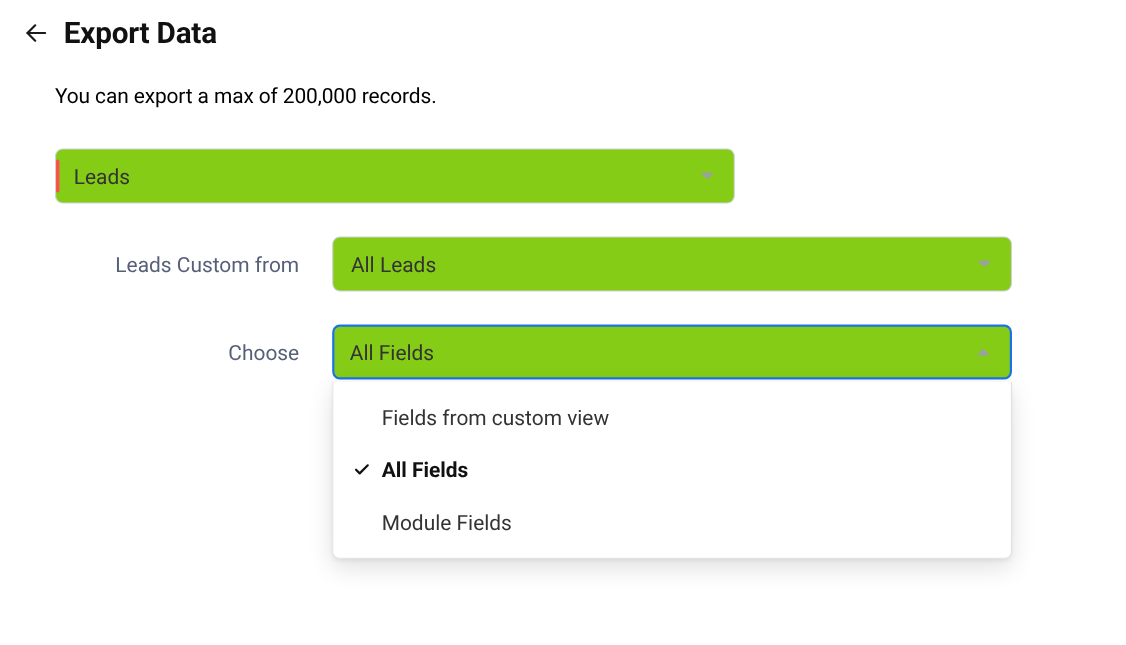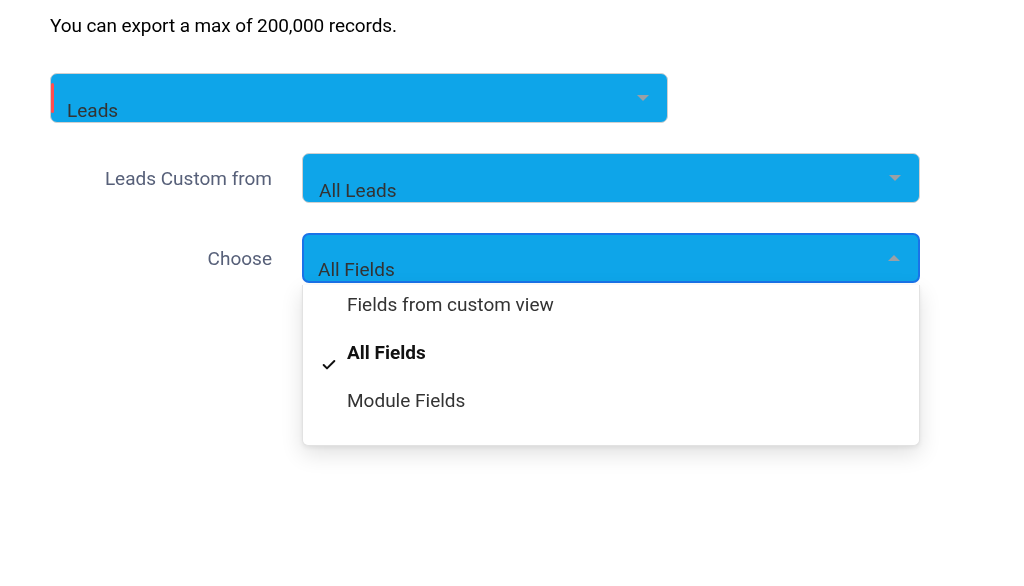--- a/index.html
+++ b/index.html
@@ -56,25 +56,25 @@
       color: #576079;
       padding-right: 30px;
     }
     .select-control {
       position: relative;
       width: 618px;
       height: 50px;
       border: 1px solid #d0d0d0;
       border-radius: 7px;
       display: flex;
-      align-items: flex-end;
+      align-items: center;
       padding: 0 46px 0 16px;
       font-size: 19px;
       color: #333;
-      background: #0ea5e9;
+      background: #84cc16;
       cursor: pointer;
     }
     .select-control.required::before {
       content: "";
       position: absolute;
       left: 0px;
       top: 9px;
       bottom: 9px;
       width: 3px;
       background: #ff4d4f;
@@ -113,20 +113,21 @@
       background: #fff;
       border: 1px solid #e2e2e2;
       border-top: none;
       border-radius: 0 0 6px 6px;
       box-shadow: 0 8px 22px rgba(0,0,0,0.12), 0 2px 4px rgba(0,0,0,0.06);
       padding: 8px 0;
       z-index: 10;
     }
     .menu-item {
       display: flex;
+      align-items: center;
       height: 48px;
       font-size: 19px;
       color: #333;
       padding: 0 14px 0 44px;
       position: relative;
       cursor: pointer;
     }
     .menu-item .check {
       position: absolute;
       left: 18px;
@@ -141,20 +142,29 @@
     .menu-item.selected .check {
       display: inline-flex;
     }
     .check svg { stroke: #111; }
   </style>
 </head>
 <body>
 
 <div class="page">
 
+  <div class="header-row">
+    <span class="back-icon">
+      <svg width="24" height="24" viewBox="0 0 24 24" fill="none" stroke-width="2" stroke-linecap="round" stroke-linejoin="round">
+        <line x1="20" y1="12" x2="4" y2="12"></line>
+        <polyline points="11 5 4 12 11 19"></polyline>
+      </svg>
+    </span>
+    <h1 class="page-title">Export Data</h1>
+  </div>
 
   <p class="intro-text">You can export a max of 200,000 records.</p>
 
   <div class="form-area">
 
     <div class="form-row">
       <div class="select-control required">
         <span>Leads</span>
         <span class="caret caret-down"></span>
       </div>

